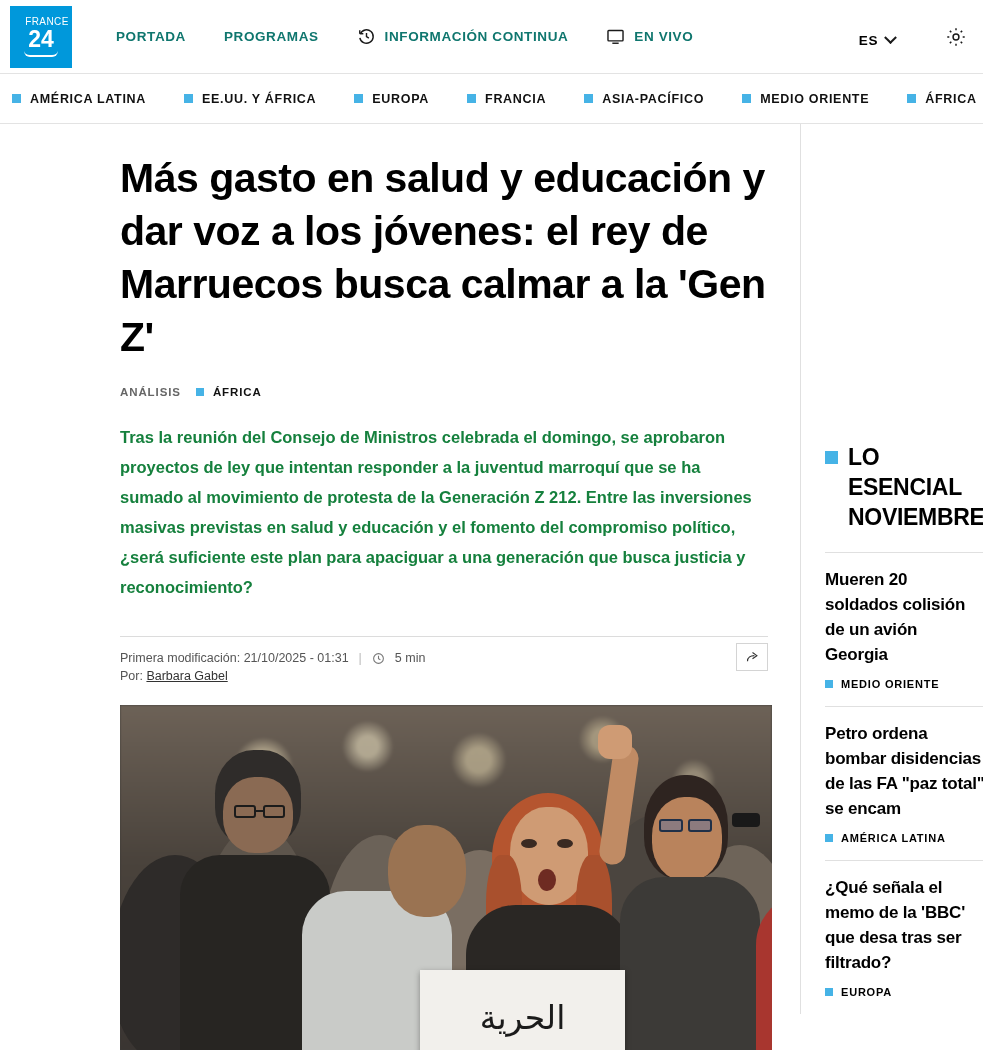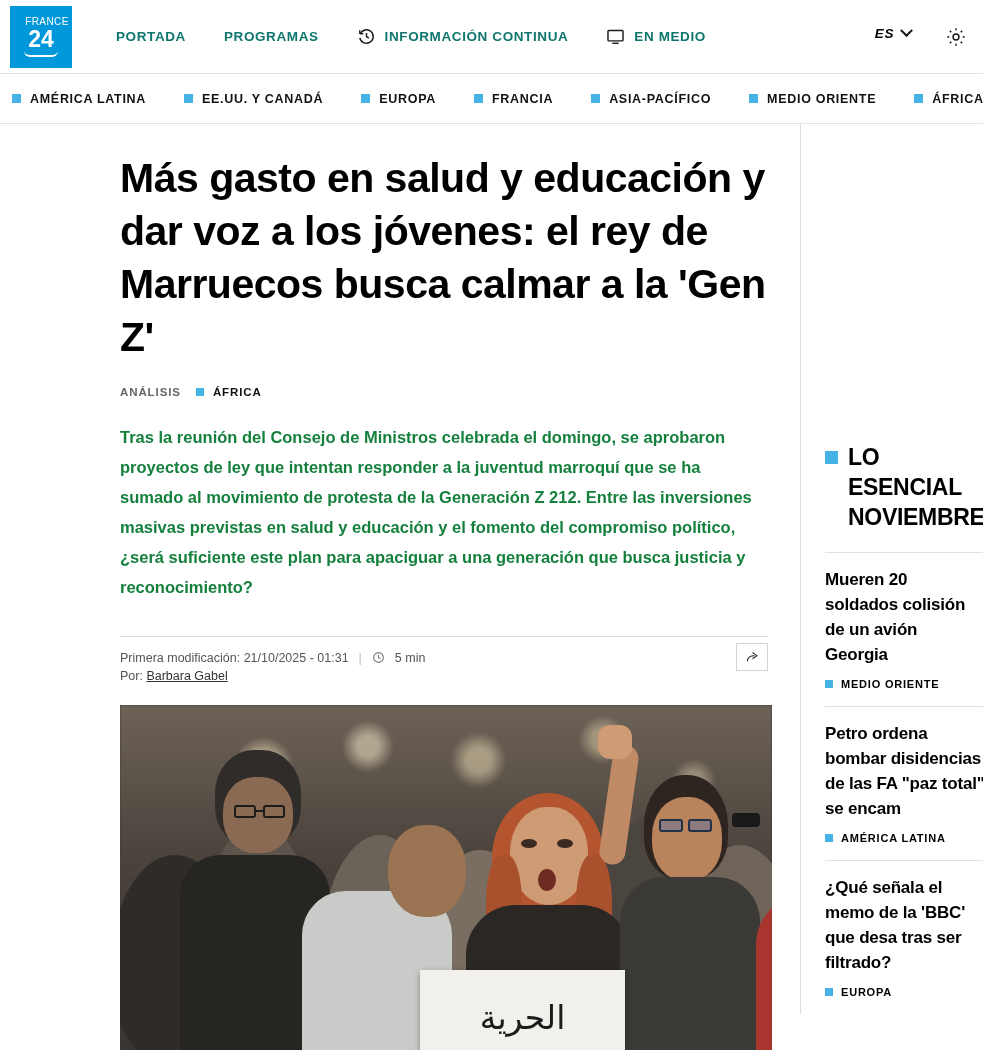--- a/index.html
+++ b/index.html
@@ -66,24 +66,23 @@
     gap: 9px;
     font-size: 13.5px;
     font-weight: bold;
     letter-spacing: .6px;
     color: #0f766e;
     cursor: pointer;
     white-space: nowrap;
   }
   .nav-right {
     display: flex;
-    align-items: flex-start;
-    gap: 34px;
+    align-items: flex-end;
+    gap: 50px;
     flex: 0 0 auto;
-    font-style: italic;
   }
   .lang {
     display: flex;
     align-items: center;
     gap: 8px;
     font-size: 13.5px;
     font-weight: bold;
     letter-spacing: .6px;
     cursor: pointer;
   }
@@ -169,21 +168,21 @@
   .metarow {
     display: flex;
     align-items: center;
     max-width: 652px;
     position: relative;
   }
   .metatext {
     font-size: 12.5px;
     color: #555;
     display: flex;
-    align-items: flex-start;
+    align-items: flex-end;
     gap: 10px;
   }
   .metatext .bar { color: #bbb; }
   .byline {
     font-size: 12.5px;
     color: #555;
     margin-top: 4px;
   }
   .byline a {
     color: #333;
@@ -291,21 +290,21 @@
       </span>
       <span>INFORMACIÓN CONTINUA</span>
     </div>
     <div class="nav-item">
       <span>
         <svg class="icon-svg" width="19" height="19" viewBox="0 0 24 24" fill="none" stroke="#1a1a1a" stroke-width="1.8">
           <rect x="2.5" y="4.5" width="19" height="13" rx="1"></rect>
           <path d="M8 20.5h8"></path>
         </svg>
       </span>
-      <span>EN MEDIO</span>
+      <span>EN VIVO</span>
     </div>
   </div>
 
   <div class="nav-right">
     <div class="lang">
       <span>ES</span>
       <span class="chev"></span>
     </div>
     <div>
       <svg class="icon-svg" width="22" height="22" viewBox="0 0 24 24" fill="none" stroke="#1a1a1a" stroke-width="1.6">
@@ -316,21 +315,21 @@
   </div>
 </div>
 
 <div class="sectionbar">
   <div class="sec">
     <span class="sq"></span>
     <span>AMÉRICA LATINA</span>
   </div>
   <div class="sec">
     <span class="sq"></span>
-    <span>EE.UU. Y CANADÁ</span>
+    <span>EE.UU. Y ÁFRICA</span>
   </div>
   <div class="sec">
     <span class="sq"></span>
     <span>EUROPA</span>
   </div>
   <div class="sec">
     <span class="sq"></span>
     <span>FRANCIA</span>
   </div>
   <div class="sec">

